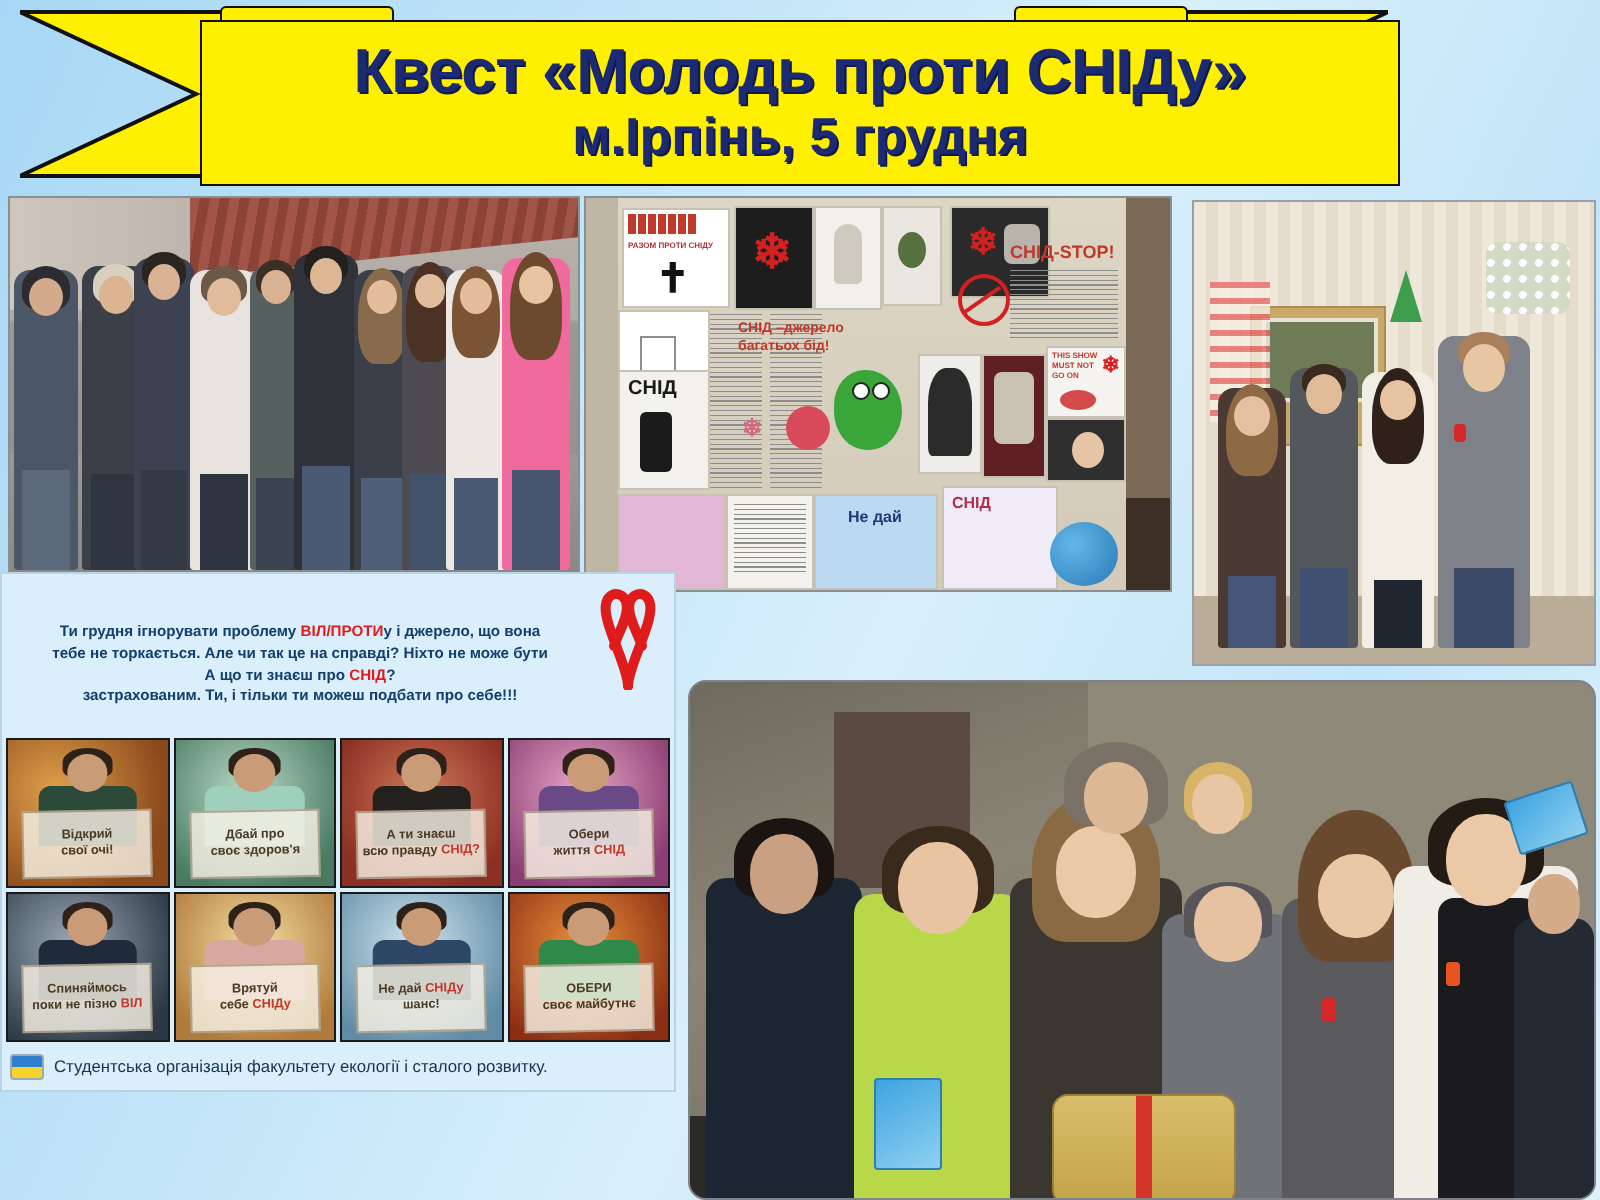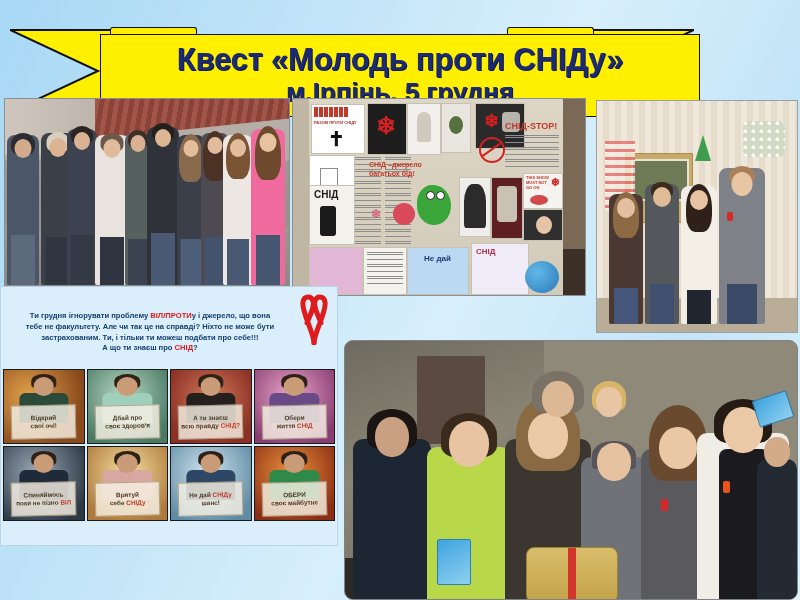--- a/index.html
+++ b/index.html
@@ -5,21 +5,21 @@
   html,body{margin:0;padding:0;}
   body{
     width:800px;height:600px;overflow:hidden;
     font-family:"Liberation Sans", sans-serif;
     background:linear-gradient(115deg,#a8d8f5 0%,#bfe3f8 28%,#d8effb 55%,#c3e5f8 78%,#dff2fc 100%);
     position:relative;
   }
   .slide{position:absolute;inset:0;}
 
   
-  .ribbon-wrap{position:absolute;left:0;top:0;width:704px;height:100px;margin-top:24px;}
+  .ribbon-wrap{position:absolute;left:0;top:0;width:704px;height:100px;}
   .ribbon-tail{position:absolute;top:4px;}
   .ribbon-tail svg{display:block;}
   .ribbon-tail.left{left:10px;}
   .ribbon-tail.right{right:10px;}
   .ribbon-fold{position:absolute;background:#ffee00;border:1.5px solid #111;border-bottom:none;height:12px;top:3px;}
   .ribbon-fold.l{left:110px;width:85px;border-radius:3px 3px 0 0;}
   .ribbon-fold.r{right:110px;width:85px;border-radius:3px 3px 0 0;}
   .ribbon-main{
     position:absolute;left:100px;top:10px;width:600px;height:83px;
     background:#ffef00;border:1.6px solid #111;
@@ -333,25 +333,25 @@
       <svg width="38" height="52" viewBox="0 0 38 52">
         <path d="M19 50 C19 40 6 18 8 9 C9 3 16 2 18 8 C20 14 14 24 12 30" fill="none" stroke="#e01b1b" stroke-width="5" stroke-linecap="round"></path>
         <path d="M19 50 C19 40 32 18 30 9 C29 3 22 2 20 8 C18 14 24 24 26 30" fill="none" stroke="#e01b1b" stroke-width="5" stroke-linecap="round"></path>
       </svg>
     </div>
 
     <div class="info-body">
       <div>
         <span>Ти грудня ігнорувати проблему </span><span class="red">ВІЛ/ПРОТИ</span><span>у і джерело, що вона</span>
       </div>
-      <div>тебе не факультету. Але чи так це на справді? Ніхто не може бути</div>
-      <div>застрахованим. Ти, і тільки ти можеш подбати про себе!!!</div>
+      <div>тебе не торкається. Але чи так це на справді? Ніхто не може бути</div>
       <div>
         <span>А що ти знаєш про </span><span class="red">СНІД</span><span>?</span>
       </div>
+      <div>застрахованим. Ти, і тільки ти можеш подбати про себе!!!</div>
     </div>
 
     <div class="grid-photos">
       <div class="gcell" style="background:radial-gradient(circle at 30% 35%,#e0a04a,#8a4a1c 75%);">
         <div class="gp-body" style="background:#2b4a3a;"></div>
         <div class="gp-hair"></div>
         <div class="gp-head"></div>
         <div class="gp-sign">
           <span><span>Відкрий</span><br><span>свої очі!</span></span>
         </div>
@@ -408,20 +408,24 @@
       <div class="gcell" style="background:radial-gradient(circle at 45% 35%,#e8903c,#8c2e14 82%);">
         <div class="gp-body" style="background:#2f8a4a;"></div>
         <div class="gp-hair"></div>
         <div class="gp-head"></div>
         <div class="gp-sign">
           <span><span>ОБЕРИ</span><br><span>своє</span> <span>майбутнє</span></span>
         </div>
       </div>
     </div>
 
+    <div class="info-foot">
+      <span class="flag-ico"></span>
+      <span class="txt">Студентська організація факультету екології і сталого розвитку.</span>
+    </div>
   </div>
 
   <div class="photo" id="photo-group-crowd">
     <div class="hall-bg"></div>
     <div class="hall-wall"></div>
     <div class="hall-door"></div>
     <div class="hall-low"></div>
 
     <div class="cp" style="left:8px;width:78px;height:200px;">
       <div class="b" style="bottom:0;width:78px;height:160px;background:#1d2734;"></div>

